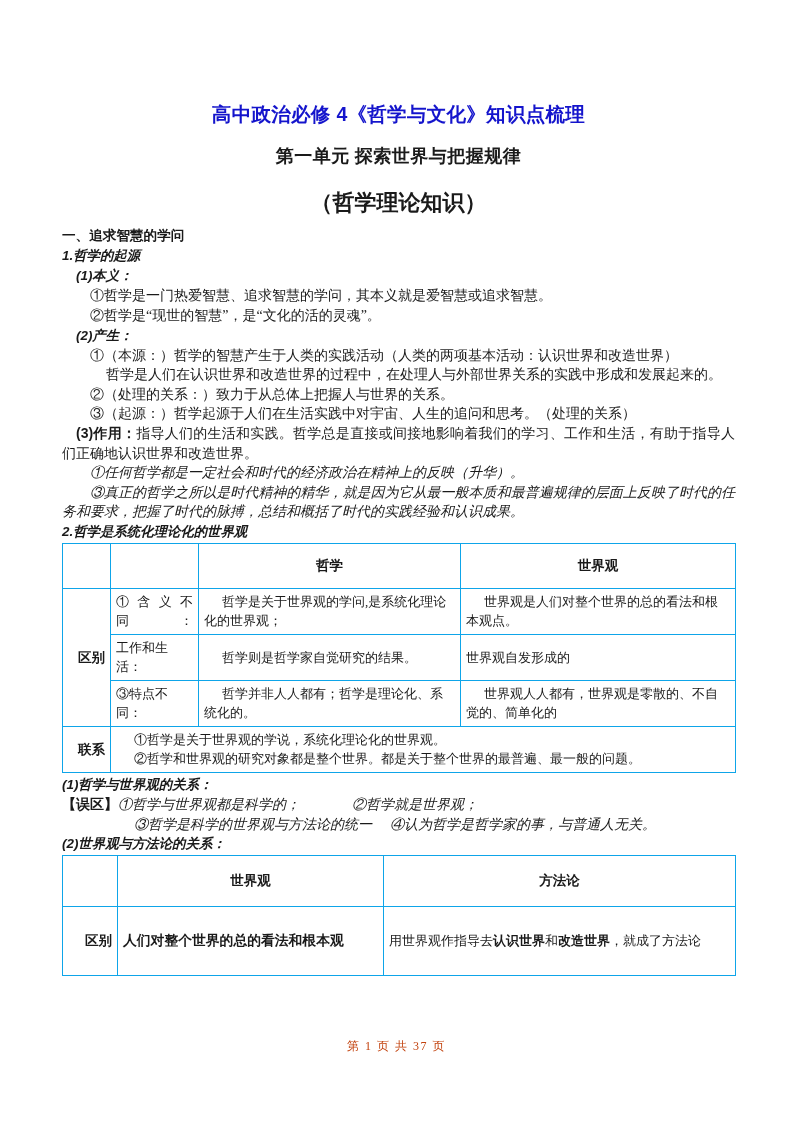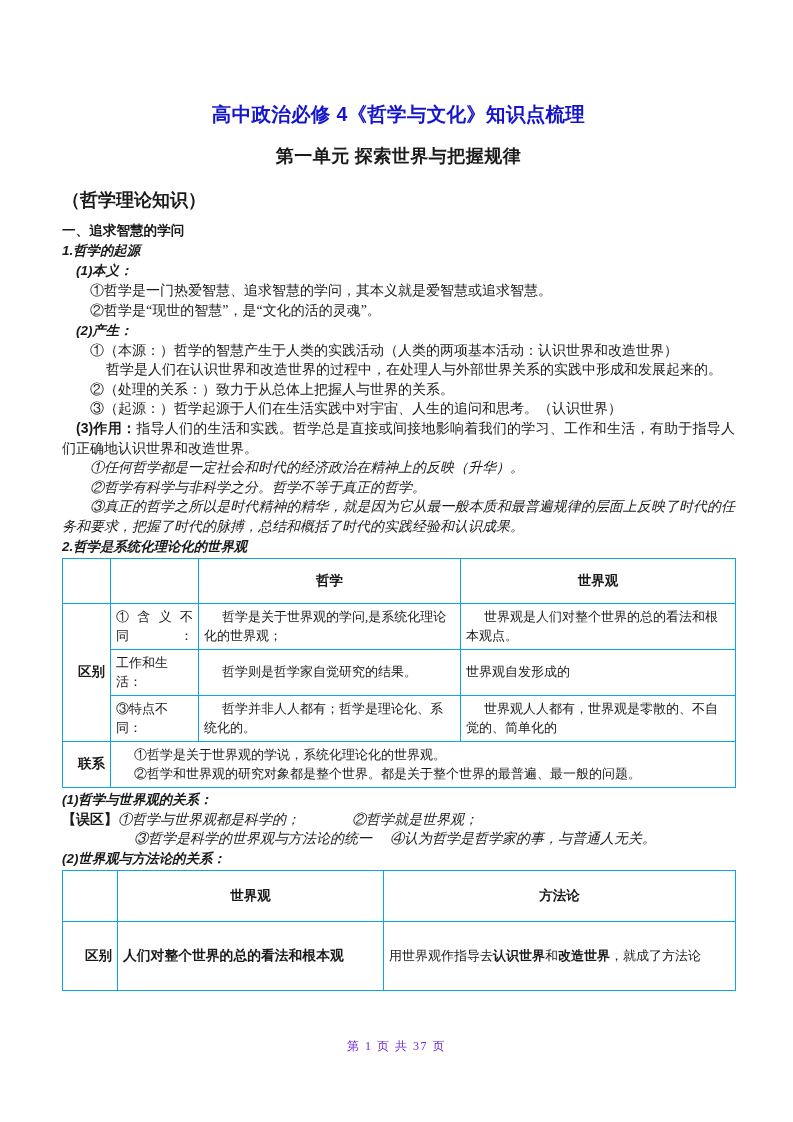--- a/index.html
+++ b/index.html
@@ -45,22 +45,22 @@
   .unit-title {
     text-align: center;
     font-size: 18px;
     margin: 0;
     padding-top: 19px;
     line-height: 1.25;
     letter-spacing: 0.5px;
     font-family: "Liberation Serif", "DejaVu Serif", serif;
   }
   .sub-title {
-    text-align: left;
-    font-size: 18px;
+    text-align: center;
+    font-size: 22px;
     margin: 0;
     padding-top: 21px;
     padding-bottom: 10px;
     line-height: 1.25;
     font-family: Liberation Serif, serif;
   }
 
   
   p {
     margin: 0;
@@ -132,21 +132,21 @@
   .tbl2 .body-row td { height: 62px; }
 
   
   .footer {
     position: absolute;
     left: 0;
     top: 1038px;
     width: 793px;
     text-align: center;
     font-size: 12px;
-    color: #6d28d9;
+    color: #c2410c;
     letter-spacing: 1.5px;
     font-family: "Liberation Serif","DejaVu Serif",serif;
   }
 </style>
 </head>
 <body>
 
 <div class="page">
 
   <div class="content">
@@ -159,27 +159,26 @@
     <p class="h2-line">1.哲学的起源</p>
 
     <p class="h2-line lvl1">(1)本义：</p>
     <p class="lvl2">①哲学是一门热爱智慧、追求智慧的学问，其本义就是爱智慧或追求智慧。</p>
     <p class="lvl2">②哲学是“现世的智慧”，是“文化的活的灵魂”。</p>
 
     <p class="h2-line lvl1">(2)产生：</p>
     <p class="lvl2">①（本源：）哲学的智慧产生于人类的实践活动（人类的两项基本活动：认识世界和改造世界）</p>
     <p class="lvl2b">哲学是人们在认识世界和改造世界的过程中，在处理人与外部世界关系的实践中形成和发展起来的。</p>
     <p class="lvl2">②（处理的关系：）致力于从总体上把握人与世界的关系。</p>
-    <p class="lvl2">③（起源：）哲学起源于人们在生活实践中对宇宙、人生的追问和思考。（认识世界）</p>
+    <p class="lvl2">③（起源：）哲学起源于人们在生活实践中对宇宙、人生的追问和思考。（处理的关系）</p>
 
     <p><span style="display:inline-block;width:14px"></span><span class="b">(3)作用：</span><span>指导人们的生活和实践。哲学总是直接或间接地影响着我们的学习、工作和生活，有助于指导人们正确地认识世界和改造世界。</span></p>
 
     <div class="remind-block">
       <p class="lvl2">①任何哲学都是一定社会和时代的经济政治在精神上的反映（升华）。</p>
-      <p class="lvl2">②哲学有科学与非科学之分。哲学不等于真正的哲学。</p>
       <p class="lvl2">③真正的哲学之所以是时代精神的精华，就是因为它从最一般本质和最普遍规律的层面上反映了时代的任务和要求，把握了时代的脉搏，总结和概括了时代的实践经验和认识成果。</p>
     </div>
 
     <p class="h2-line">2.哲学是系统化理论化的世界观</p>
 
     <table class="tbl1">
       <colgroup>
         <col style="width:48px">
         <col style="width:88px">
         <col style="width:262px">

